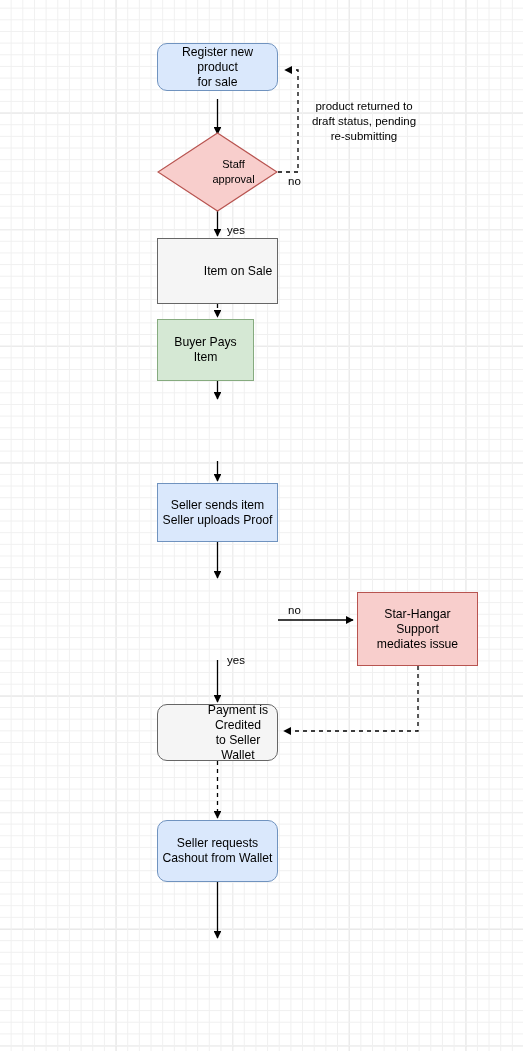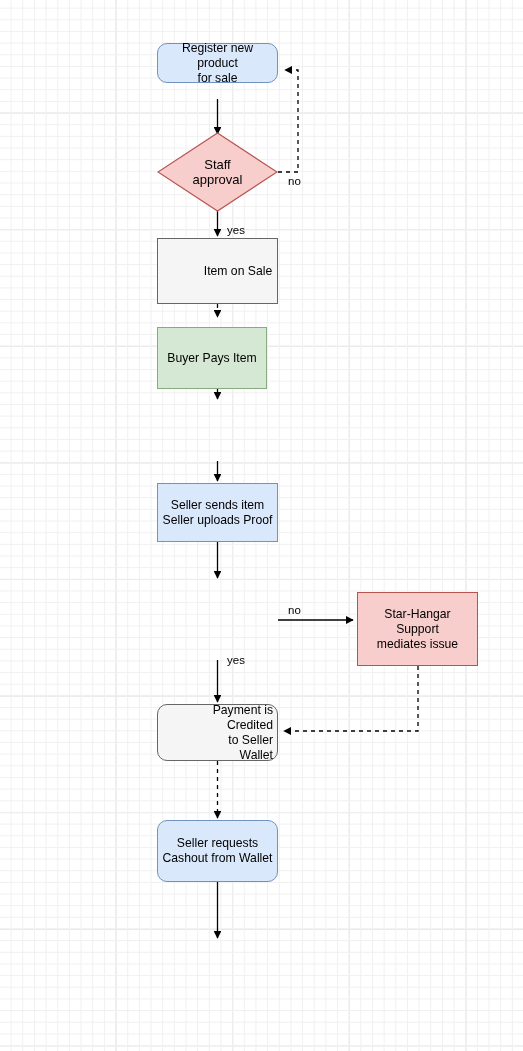--- a/index.html
+++ b/index.html
@@ -48,27 +48,27 @@
   .node-blue   { background: #dae8fc; border: 1px solid #7093bf; }
   .node-green  { background: #d5e8d4; border: 1px solid #86ab7f; }
   .node-pink   { background: #f8cecc; border: 1px solid #b85450; }
   .node-gray   { background: #f5f5f5; border: 1px solid #666666; padding-left: 45px; }
   .rounded     { border-radius: 10px; }
   .diamond-wrap {
     position: absolute;
   }
   .diamond-label {
     position: absolute;
-    left: 0; top: 0;
+    left: 16px; top: 0;
     width: 100%; height: 100%;
     display: flex;
     align-items: center;
     justify-content: center;
     text-align: center;
-    font-size: 13px;
+    font-size: 11px;
     line-height: 15px;
     color: #000000;
     pointer-events: none;
   }
   .edge-label {
     position: absolute;
     font-size: 11.5px;
     line-height: 14px;
     color: #000000;
     white-space: pre;
@@ -113,67 +113,70 @@
 
     <path d="M 217.5 660 L 217.5 702" stroke="#000000" stroke-width="1.3" fill="none" marker-end="url(#arrow)"></path>
 
     <path d="M 418 650 L 418 731 L 284 731" stroke="#000000" stroke-width="1.3" fill="none" stroke-dasharray="4 4" marker-end="url(#arrow)"></path>
 
     <path d="M 217.5 761 L 217.5 818" stroke="#000000" stroke-width="1.3" fill="none" stroke-dasharray="4 4" marker-end="url(#arrow)"></path>
 
     <path d="M 217.5 882 L 217.5 938" stroke="#000000" stroke-width="1.3" fill="none" marker-end="url(#arrow)"></path>
   </svg>
 
-  <div class="node node-blue rounded" style="left:157px; top:43px; width:121px; height:40px;">
+  <div class="node node-blue rounded" style="left:157px; top:43px; width:121px; height:48px;">
     <span style="white-space: pre-line;">Register new product
 for sale</span>
   </div>
 
   <div class="diamond-wrap" style="left:157px; top:132px; width:121px; height:80px;">
     <svg width="121" height="80" style="position:absolute;left:0;top:0;" xmlns="http://www.w3.org/2000/svg">
       <polygon points="60.5,1 120,40 60.5,79 1,40" fill="#f8cecc" stroke="#b85450" stroke-width="1.2"></polygon>
     </svg>
     <div class="diamond-label" style="white-space: pre-line;">Staff
 approval</div>
   </div>
 
   <div class="node node-gray" style="left:157px; top:238px; width:121px; height:66px;">
     <span style="white-space: pre-line;">Item on Sale</span>
   </div>
 
-  <div class="node node-green" style="left:157px; top:327px; width:110px; height:62px;">
+  <div class="node node-green" style="left:157px; top:319px; width:97px; height:62px;">
     <span style="white-space: pre-line;">Buyer Pays Item</span>
   </div>
 
 
   <div class="node node-blue" style="left:157px; top:483px; width:121px; height:59px;">
     <span style="white-space: pre-line;">Seller sends item
 Seller uploads Proof</span>
   </div>
 
 
   <div class="node node-pink" style="left:357px; top:592px; width:121px; height:74px;">
     <span style="white-space: pre-line;">Star-Hangar Support
 mediates issue</span>
   </div>
 
-  <div class="node node-gray rounded" style="left:157px; top:704px; width:121px; height:57px;text-align:right;">
+  <div class="node node-gray rounded" style="left:157px; top:704px; width:121px; height:57px;">
     <span style="white-space: pre-line;">Payment is Credited
 to Seller Wallet</span>
   </div>
 
   <div class="node node-blue rounded" style="left:157px; top:820px; width:121px; height:62px;">
     <span style="white-space: pre-line;">Seller requests
 Cashout from Wallet</span>
   </div>
 
 
   <div class="edge-label" style="left:288px; top:174px;">no</div>
 
   <div class="edge-label" style="left:227px; top:223px;">yes</div>
 
   <div class="edge-label" style="left:288px; top:603px;">no</div>
 
   <div class="edge-label" style="left:227px; top:653px;">yes</div>
 
+  <div class="note note-center" style="left:300px; top:99px; width:128px; white-space: pre-line;">product  returned to
+draft  status, pending
+re-submitting</div>
 
 
 </div>
 
 </body></html>

